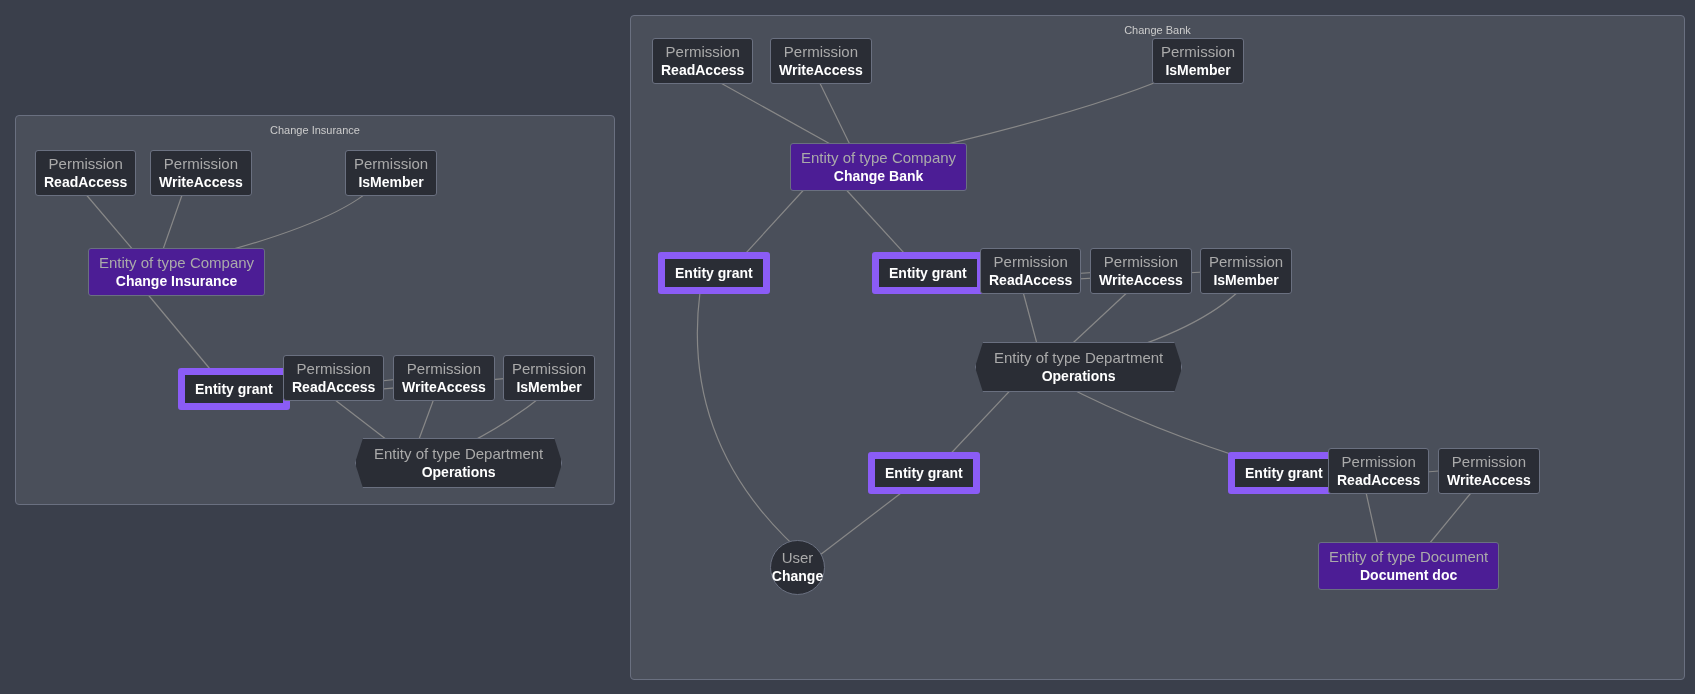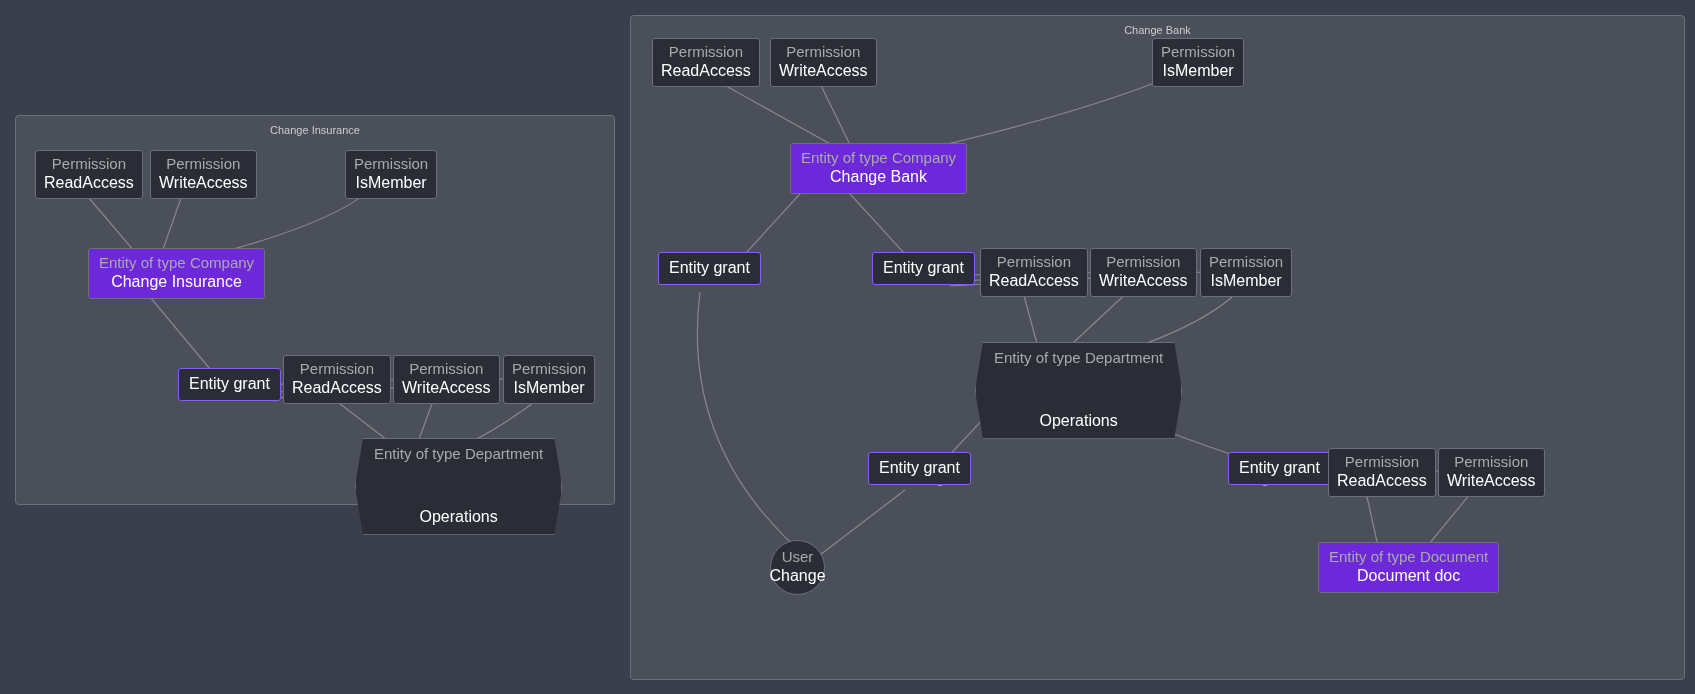--- a/index.html
+++ b/index.html
@@ -49,63 +49,62 @@
       cursor: pointer;
     }
     .node-permission {
       background: #2a2d35;
       border: 1px solid #6a7080;
       padding: 4px 8px;
       min-width: 70px;
       text-align: center;
     }
     .node-entity {
-      background: #6d28d9;
+      background: #4c1d95;
       border: 1px solid #6a7080;
       padding: 5px 10px;
       min-width: 90px;
       text-align: center;
     }
     .node-grant {
       background: #2a2d35;
-      border: 1px solid #8b5cf6;
+      border: 7px solid #8b5cf6;
       padding: 5px 10px;
       min-width: 75px;
       text-align: center;
     }
     .node-department {
       background: #2a2d35;
       border: 1px solid #6a7080;
       padding: 5px 10px;
       min-width: 90px;
       text-align: center;
       clip-path: polygon(8px 0%, calc(100% - 8px) 0%, 100% 50%, calc(100% - 8px) 100%, 8px 100%, 0% 50%);
-      gap: 44px;
     }
     .node-user {
       background: #2a2d35;
       border: 1px solid #6a7080;
       border-radius: 50%;
       padding: 8px;
       min-width: 50px;
       min-height: 50px;
       text-align: center;
       display: flex;
       align-items: center;
       justify-content: center;
     }
     .node-label-small {
       color: #aaaaaa;
       font-size: 15px;
       line-height: 1.2;
     }
     .node-label-main {
       color: #ffffff;
-      font-size: 16px;
-      font-weight: normal;
+      font-size: 14px;
+      font-weight: bold;
       line-height: 1.3;
     }
   </style>
 </head>
 <body>
 
 <div class="diagram-container">
 
   <div class="graph-panel" style="left:15px; top:115px; width:600px; height:390px;">
     <span class="panel-title">Change Insurance</span>

